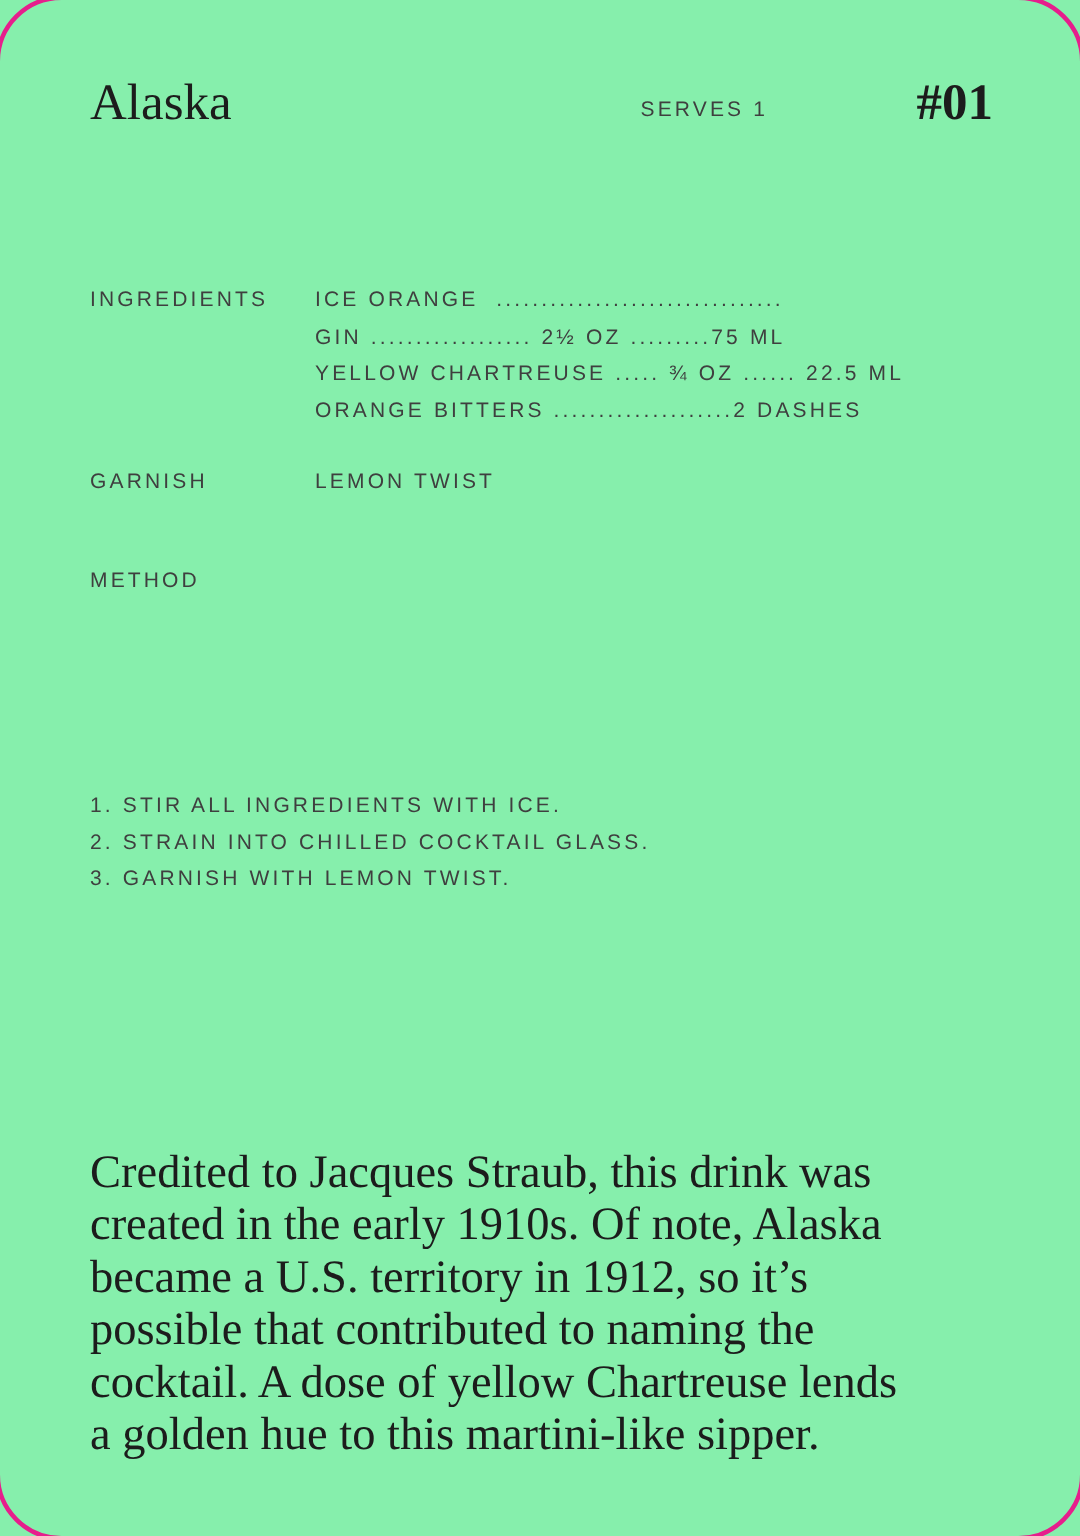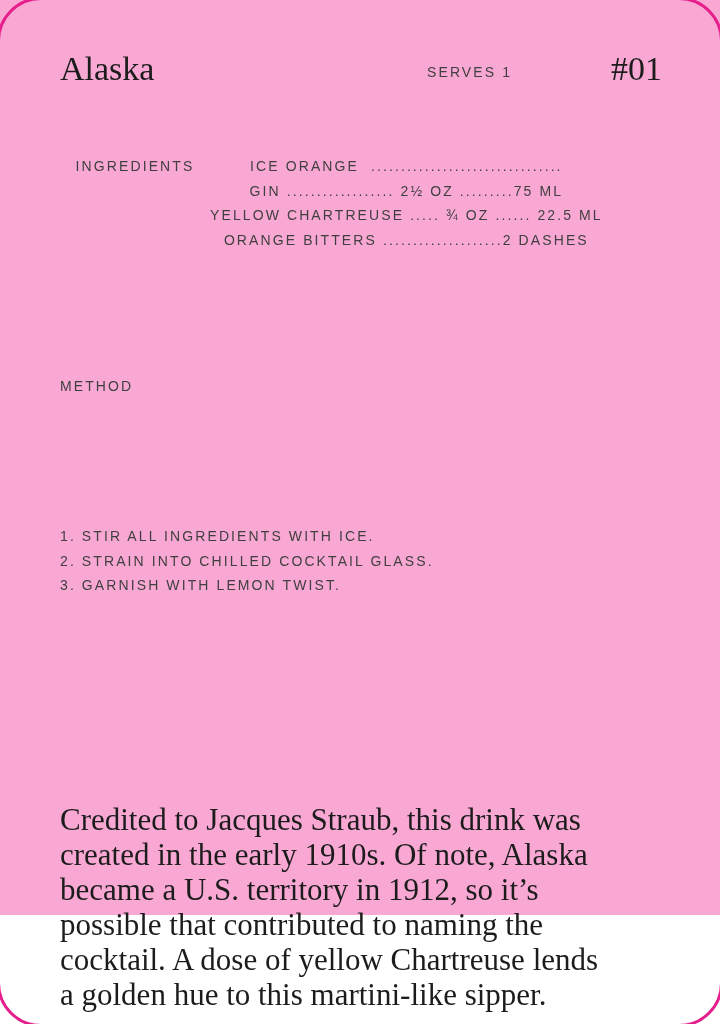--- a/index.html
+++ b/index.html
@@ -4,22 +4,22 @@
 <style>
   * { margin: 0; padding: 0; box-sizing: content-box; }
   html, body {
     width: 720px; height: 1024px;
     background: #ffffff;
     overflow: hidden;
     font-family: "Liberation Serif", serif;
   }
   .card {
     position: relative;
-    width: 720px; height: 915px;
-    background: #f9a8d4;
+    width: 720px; height: 1024px;
+    background: #86efac;
   }
   
   .card-frame {
     position: absolute;
     left: -3px; top: -3px;
     width: 720px; height: 1024px;
     border: 3px solid #E61E8C;
     border-radius: 44px;
     pointer-events: none;
   }
@@ -35,32 +35,32 @@
   .title {
     position: absolute; left: 60px; top: 52px;
     font-size: 34px; line-height: 1; font-weight: 400;
   }
   .serves {
     position: absolute; left: 427px; top: 64px;
     line-height: 16px;
   }
   .number {
     position: absolute; right: 58px; top: 52px;
-    font-size: 34px; line-height: 1; font-weight: 400;
+    font-size: 34px; line-height: 1; font-weight: 700;
   }
   .row {
     position: absolute; left: 60px; right: 40px;
     display: flex; align-items: flex-start;
   }
   .row-label { width: 150px; flex: 0 0 150px; }
-  .row-ingredients { top: 154px; text-align: center; }
+  .row-ingredients { top: 187px; }
   .row-garnish { top: 308px; }
   .row-method { top: 374px; flex-direction: column; }
   .description {
-    position: absolute; left: 60px; top: 802px;
+    position: absolute; left: 60px; top: 763px;
     width: 630px;
     font-size: 31px; line-height: 35px;
     color: #1c1c1c;
     white-space: pre-line;
   }
 </style>
 </head>
 <body>
 
 <div class="card">
@@ -73,20 +73,26 @@
   <section class="row row-ingredients">
     <div class="row-label mono">INGREDIENTS</div>
     <div class="row-body">
       <div class="mono">ICE ORANGE  ................................</div>
       <div class="mono">GIN .................. 2½ OZ .........75 ML</div>
       <div class="mono">YELLOW CHARTREUSE ..... ¾ OZ ...... 22.5 ML</div>
       <div class="mono">ORANGE BITTERS ....................2 DASHES</div>
     </div>
   </section>
 
+  <section class="row row-garnish">
+    <div class="row-label mono">GARNISH</div>
+    <div class="row-body">
+      <div class="mono">LEMON TWIST</div>
+    </div>
+  </section>
 
   <section class="row row-method">
     <div class="row-label mono">METHOD</div>
     <div class="row-body">
       <div class="mono">1. STIR ALL INGREDIENTS WITH ICE.</div>
       <div class="mono">2. STRAIN INTO CHILLED COCKTAIL GLASS.</div>
       <div class="mono">3. GARNISH WITH LEMON TWIST.</div>
     </div>
   </section>
 

